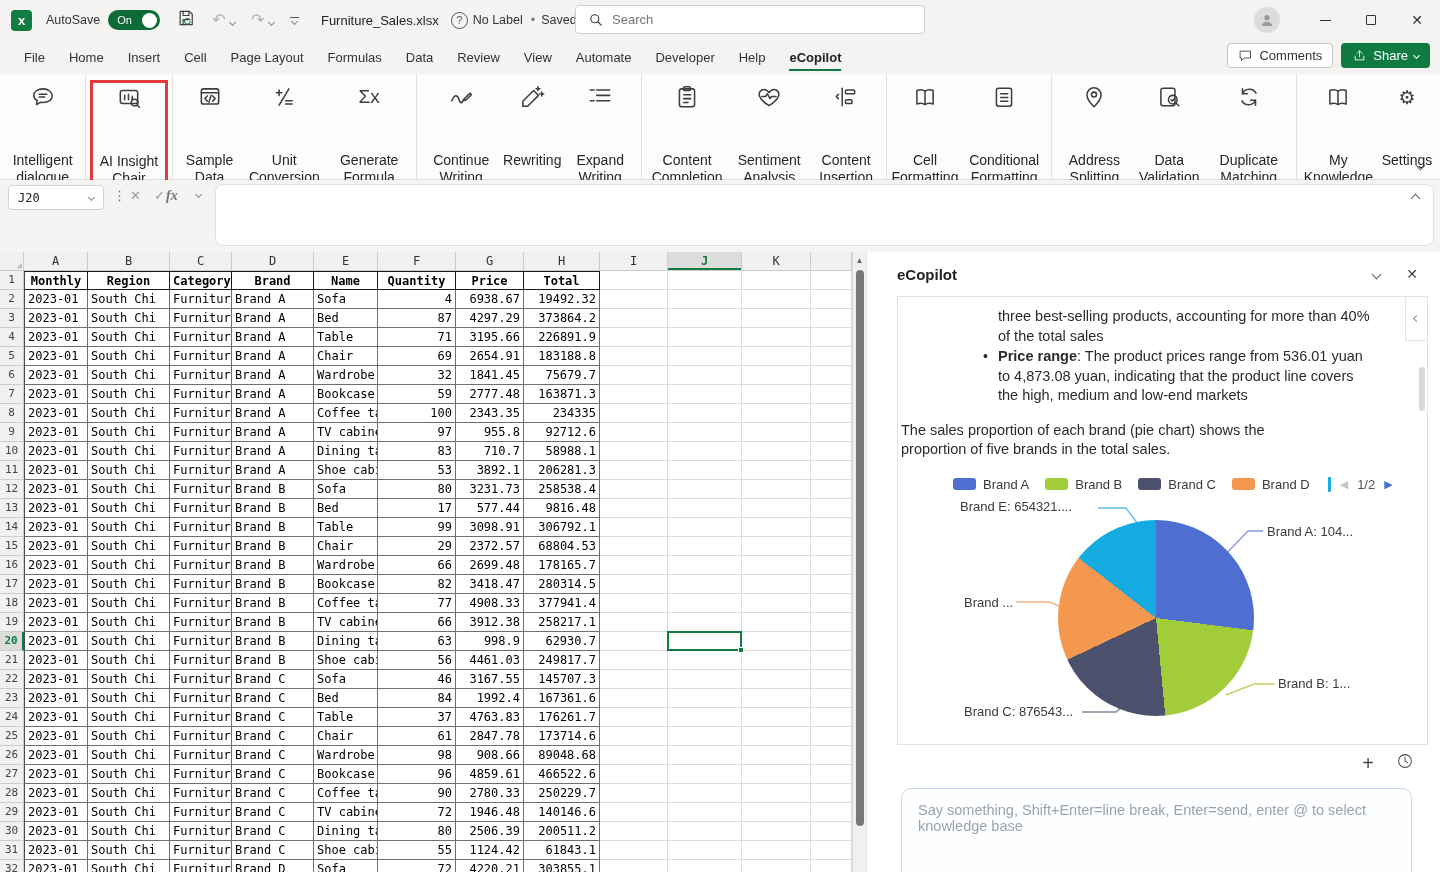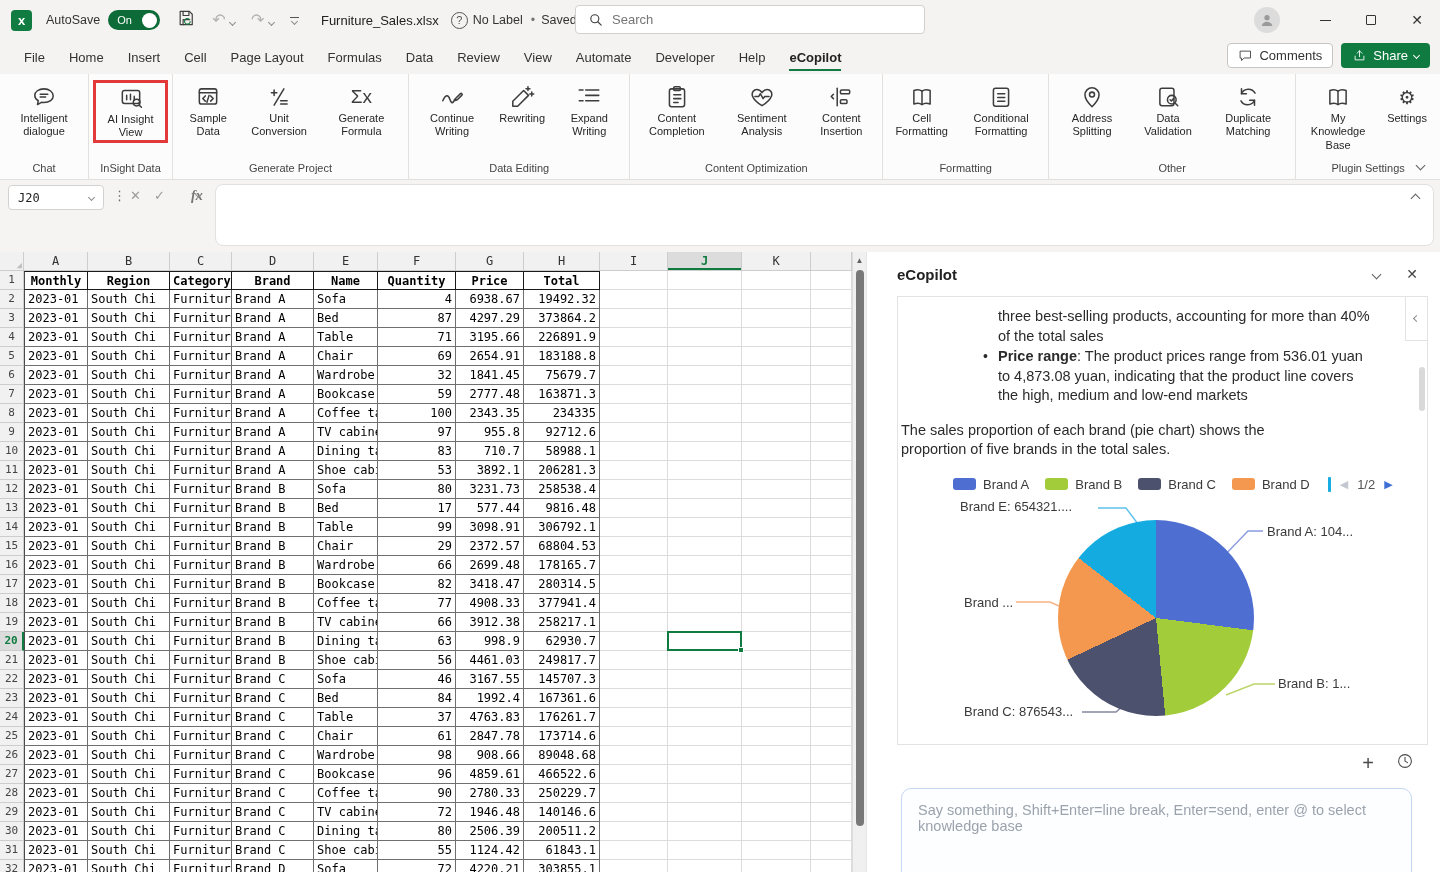--- a/index.html
+++ b/index.html
@@ -48,21 +48,21 @@
   .btn-comments { display:flex; align-items:center; gap:6px; background:#fff; border:1px solid #c8c6c4; border-radius:4px; padding:4px 10px; font-size:13px; color:#333; }
   .btn-share { display:flex; align-items:center; gap:6px; background:#0f7b41; border-radius:4px; padding:5px 11px; font-size:13px; color:#fff; }
   .btn-share .chev { border-color:#fff; width:5px; height:5px; }
 
   
   .ribbon { height:106px; background:#fcfcfc; border-bottom:1px solid #e1dfde; display:flex; position:relative; }
   .rgroup { display:flex; flex-direction:column; border-right:1px solid #e3e1e0; padding:6px 4px 0 4px; }
   .rbtns { display:flex; flex:1; align-items:flex-start; justify-content:center; gap:2px; }
   .rbtn { min-width:58px; max-width:86px; padding:2px 3px; display:flex; flex-direction:column; align-items:center; text-align:center; }
   .rbtn .ric { height:30px; display:flex; align-items:center; justify-content:center; font-size:19px; color:#3d3d3d; }
-  .rbtn .rlabel { font-size:11px; line-height:1.22; color:#262626; }
+  .rbtn .rlabel { font-size:14px; line-height:1.22; color:#262626;margin-top:40px; }
   .rbtn.hl { border:3px solid #e23a3a; padding:0 1px; }
   .rglabel { text-align:center; font-size:11px; color:#444; padding:3px 2px 5px; white-space:nowrap; }
   .ribbon-collapse { position:absolute; right:16px; bottom:10px; }
   svg.icon { stroke:#3d3d3d; stroke-width:1.4; fill:none; stroke-linecap:round; stroke-linejoin:round; }
 
   
   .fbar { height:72px; background:#f5f4f3; position:relative; }
   .namebox { position:absolute; left:8px; top:5px; width:96px; height:25px; background:#fff; border:1px solid #d4d2d0; border-radius:4px; display:flex; align-items:center; font-family:"DejaVu Sans Mono",monospace; font-size:12px; color:#222; padding-left:9px; }
   .namebox .chev { position:absolute; right:9px; }
   .fb-ico { position:absolute; top:8px; font-size:13px; color:#9b9b9b; }
@@ -247,21 +247,21 @@
     <div class="rbtns">
       <div class="rbtn hl">
         <span class="ric">
           <svg class="icon" width="26" height="26" viewBox="0 0 24 24">
               <rect x="4" y="5" width="16" height="12" rx="2"></rect>
               <path d="M8 9.5v4M11.5 8.5v5M15 10.5v3"></path>
               <circle cx="17.2" cy="16.2" r="3.1"></circle>
               <path d="M19.5 18.6L21.6 20.6"></path>
             </svg>
         </span>
-        <span class="rlabel">AI Insight View</span>
+        <span class="rlabel">AI Insight Chair</span>
       </div>
     </div>
     <div class="rglabel">InSight Data</div>
   </div>
 
   <div class="rgroup">
     <div class="rbtns">
       <div class="rbtn">
         <span class="ric">
           <svg class="icon" width="26" height="26" viewBox="0 0 24 24">
@@ -442,21 +442,21 @@
 </div>
 
 <div class="fbar">
   <div class="namebox">
     <span>J20</span>
     <span class="chev sm"></span>
   </div>
   <span class="fb-ico" style="left:113px;color:#6a6a6a">⋮</span>
   <span class="fb-ico" style="left:130px">✕</span>
   <span class="fb-ico" style="left:154px">✓</span>
-  <span class="fb-ico fx" style="left:191px">fx</span>
+  <span class="fb-ico fx" style="left:166px">fx</span>
   <span class="fb-ico" style="left:196px;font-size:10px"><span class="chev sm"></span></span>
   <div class="finput">
     <span class="chev up fcollapse"></span>
     <span></span>
   </div>
 </div>
 
 <div class="main">
 
   <div class="grid">

